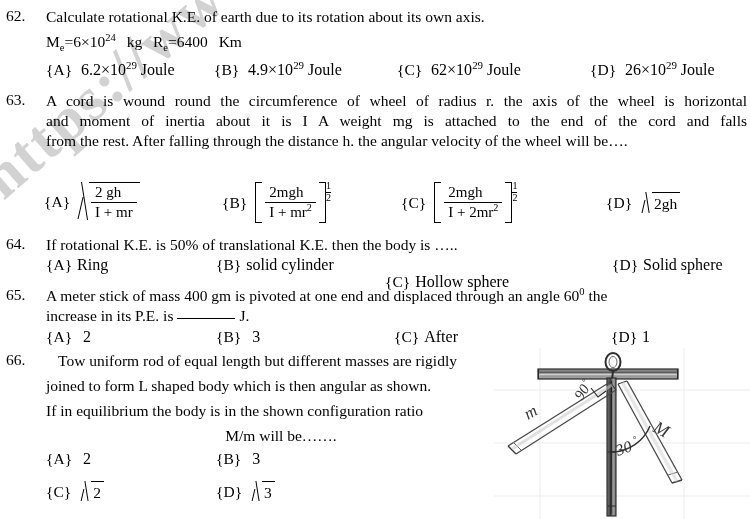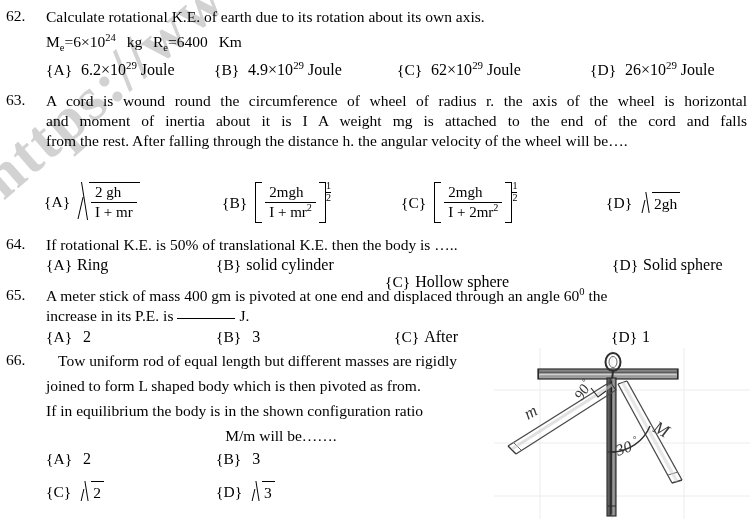--- a/index.html
+++ b/index.html
@@ -307,21 +307,21 @@
   </div>
   <div class="opt" style="left:394px; top:329px;">
     <span class="lbl">{C}</span><span class="val">After</span>
   </div>
   <div class="opt" style="left:611px; top:329px;">
     <span class="lbl">{D}</span><span class="val">1</span>
   </div>
 
   <div class="qnum" style="left:6px; top:352px;">66.</div>
   <div class="qbody" style="left:46px; top:351px; width:470px;margin-left:12px;">Tow uniform rod of equal length but different masses are rigidly</div>
-  <div class="qbody" style="left:46px; top:376px; width:470px;">joined to form L shaped body which is then pivoted as from.</div>
+  <div class="qbody" style="left:46px; top:376px; width:470px;">joined to form L shaped body which is then angular as shown.</div>
   <div class="qbody" style="left:46px; top:401px; width:470px;">If in equilibrium the body is in the shown configuration ratio</div>
   <div class="qbody" style="left:46px; top:426px; width:470px;text-align:center;">M/m will be…….</div>
 
   <div class="opt" style="left:46px; top:451px;">
     <span class="lbl">{A}</span><span class="val" style="padding-left:11px;">2</span>
   </div>
   <div class="opt" style="left:216px; top:451px;">
     <span class="lbl">{B}</span><span class="val" style="padding-left:11px;">3</span>
   </div>
 

